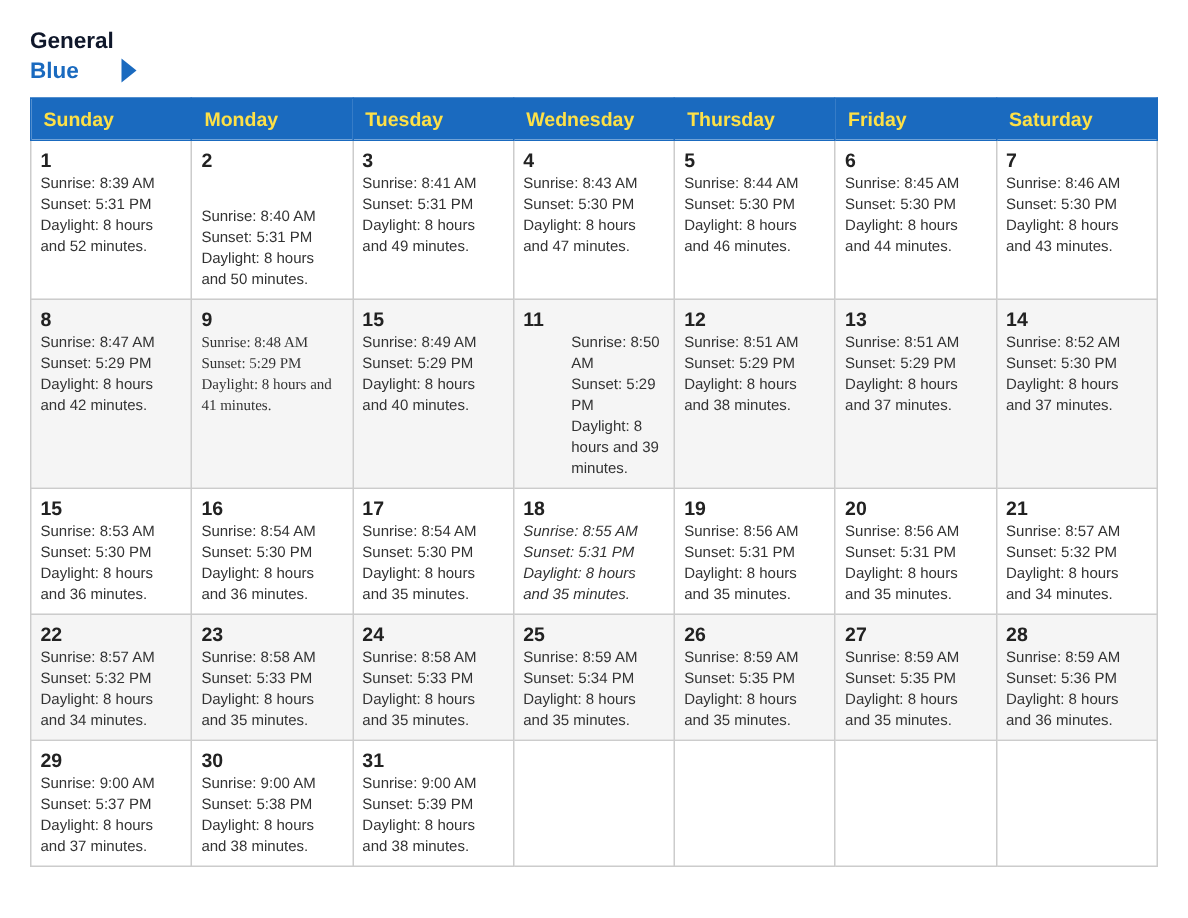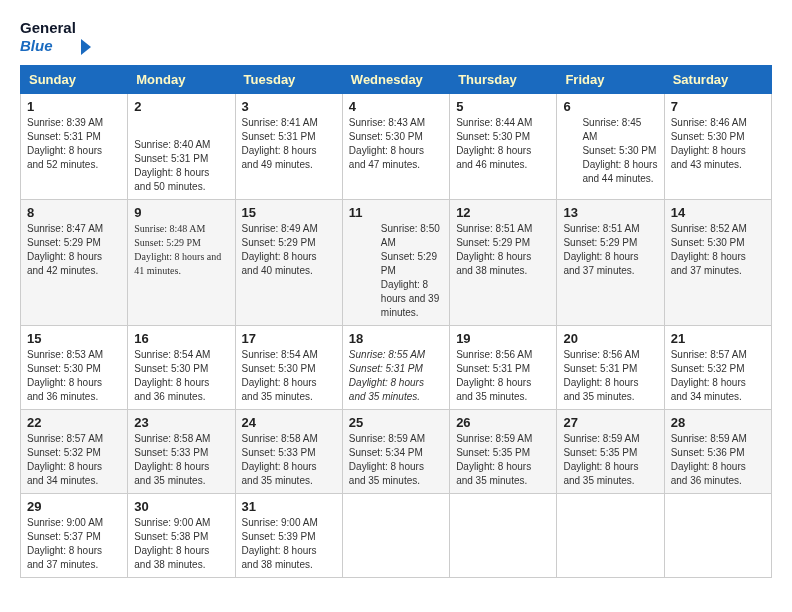--- a/index.html
+++ b/index.html
@@ -33,21 +33,21 @@
       font-size: 16px;
       color: #555;
     }
     .calendar {
       width: 100%;
       border-collapse: collapse;
       font-size: 11px;
     }
     .calendar thead th {
       background-color: #1a6abf;
-      color: #fef9c3;
+      color: #fde047;
       padding: 6px 8px;
       text-align: left;
       font-size: 13px;
       font-weight: bold;
       border: 1px solid #1a6abf;
     }
     .calendar tbody td {
       border: 1px solid #ccc;
       vertical-align: top;
       padding: 5px 6px;
@@ -74,21 +74,21 @@
       background: #fff !important;
     }
   </style>
 </head>
 <body>
 
 <div class="header">
   <div class="logo">
     <div style="display:flex;flex-direction:column;align-items:flex-start;line-height:1.1;">
       <span style="font-size:15px;font-weight:bold;color:#0f172a;">General</span>
-      <div style="display:flex;align-items:center;gap:20px;font-style:italic;">
+      <div style="display:flex;align-items:flex-end;gap:20px;">
         <span style="font-size:15px;font-weight:bold;color:#1a6abf;">Blue</span>
         <svg width="20" height="20" viewBox="0 0 20 20">
           <polygon points="8,2 18,10 8,18" fill="#1a6abf"></polygon>
         </svg>
       </div>
     </div>
   </div>
   <div class="title-section">
     <div class="main-title"></div>
     <div class="subtitle"></div>
@@ -134,21 +134,21 @@
 Daylight: 8 hours and 47 minutes.</div>
         </td>
         <td>
           <span class="day-number">5</span>
           <div class="day-info" style="white-space: pre-line;">Sunrise: 8:44 AM
 Sunset: 5:30 PM
 Daylight: 8 hours and 46 minutes.</div>
         </td>
         <td>
           <span class="day-number">6</span>
-          <div class="day-info" style="white-space: pre-line; margin-left: 19px;">Sunrise: 8:45 AM
+          <div class="day-info" style="white-space: pre-line;">Sunrise: 8:45 AM
 Sunset: 5:30 PM
 Daylight: 8 hours and 44 minutes.</div>
         </td>
         <td>
           <span class="day-number">7</span>
           <div class="day-info" style="white-space: pre-line;">Sunrise: 8:46 AM
 Sunset: 5:30 PM
 Daylight: 8 hours and 43 minutes.</div>
         </td>
       </tr>

